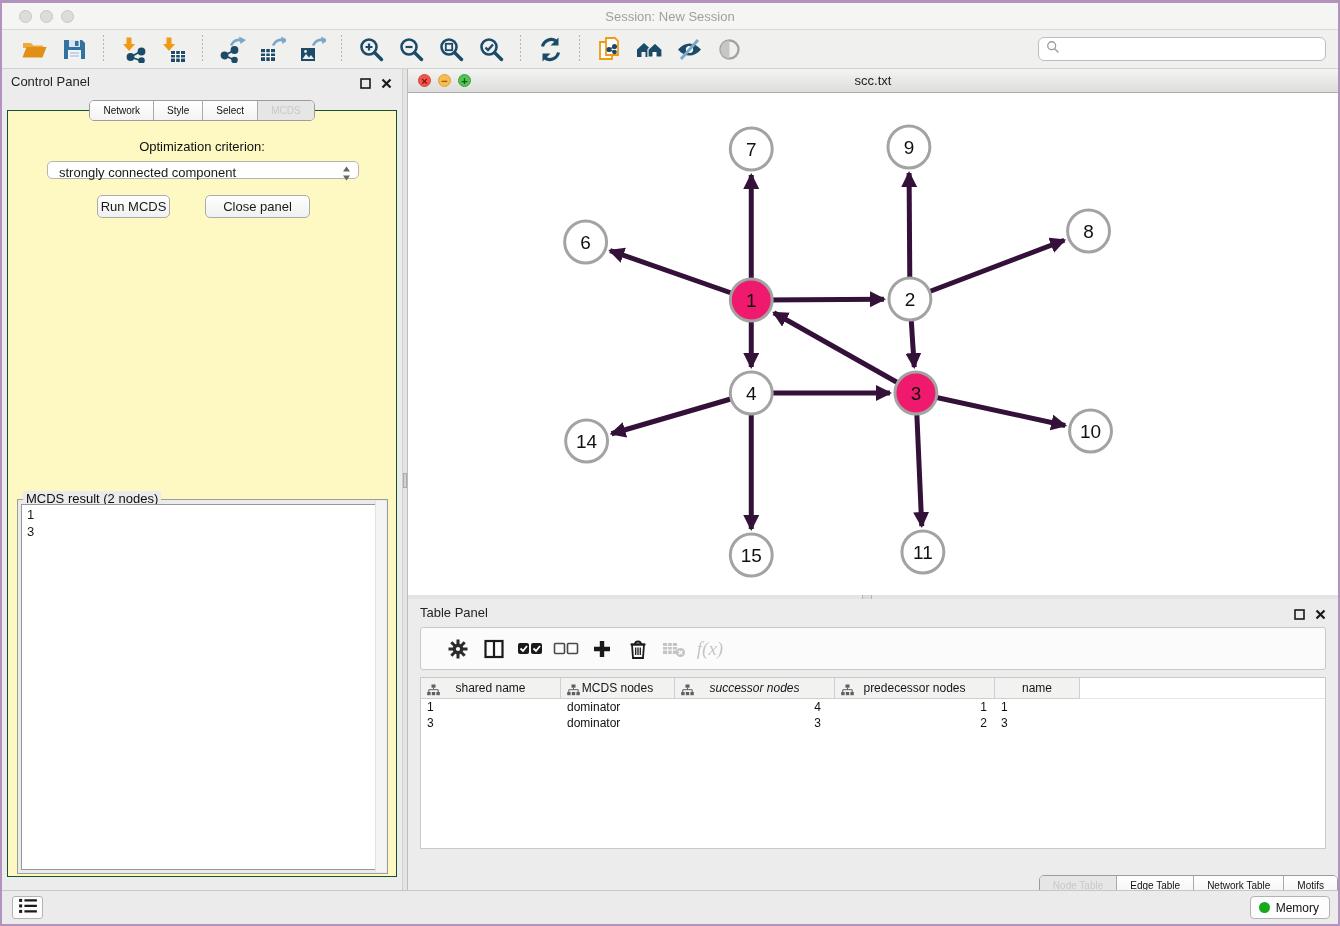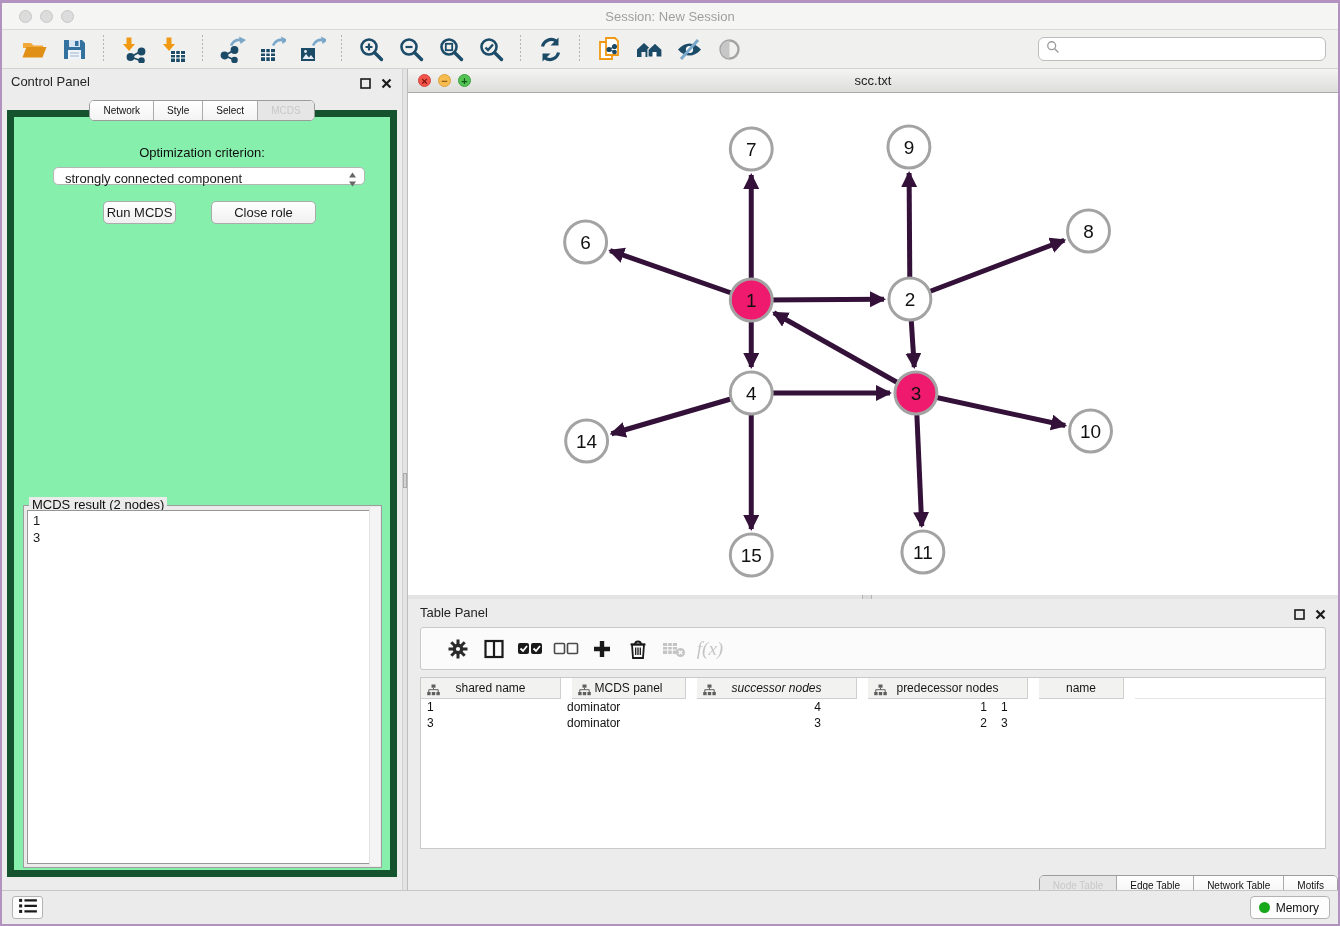--- a/index.html
+++ b/index.html
@@ -27,21 +27,21 @@
   .win-btns { position:absolute; right:10px; top:6px; display:flex; gap:10px; align-items:center; }
   .seg { display:inline-flex; border:1px solid #9c9c9c; border-radius:5px; overflow:hidden; height:21px; background:#fff; }
   .seg .s { font-size:10px; line-height:19px; padding:0 13px; border-right:1px solid #ababab; color:#111; background:linear-gradient(#ffffff,#f3f3f3); white-space:nowrap; }
   .seg .s:last-child { border-right:none; }
   .seg .s.active { background:#e6e6e6; color:#c8c8c8; }
   .btn { position:absolute; height:23px; background:linear-gradient(#ffffff,#f0f0f0); border:1px solid #ababab; border-radius:5px; font-size:13px; text-align:center; line-height:21px; }
   
   .control-panel { position:absolute; top:66px; left:0; width:400px; bottom:34px; background:#ececec; }
   .panel-title { position:absolute; left:9px; top:5px; font-size:13px; color:#242424; }
   .cp-tabs { position:absolute; top:31px; left:0; right:0; display:flex; justify-content:center; z-index:2; }
-  .cp-box { position:absolute; left:5px; right:5px; top:41px; bottom:13px; border:7px solid #14532d; background:#86efac; }
+  .cp-box { position:absolute; left:5px; right:5px; top:41px; bottom:13px; border:1px solid #14532d; background:#fef9c3; }
   .opt-label { position:absolute; top:28px; left:0; right:0; text-align:center; font-size:13px; color:#0e0e0e; }
   .dropdown { position:absolute; left:39px; top:50px; width:312px; height:18px; background:#fff; border:1px solid #b5b5b5; border-radius:5px; font-size:13px; line-height:22px; padding:0 11px; }
   .dropdown .arrows { position:absolute; right:7px; top:4px; }
   .groupbox { position:absolute; left:9px; right:8px; top:388px; bottom:2px; border:1px solid #9d9d9d; background:#ebebeb; }
   .groupbox-legend { position:absolute; top:-9px; left:5px; background:#ebebeb; padding:0 3px; font-size:13px; color:#0e0e0e; }
   .result-inner { position:absolute; left:3px; right:3px; top:4px; bottom:3px; background:#fff; border:1px solid #979797; font-size:13px; line-height:17px; padding:1px 5px; }
   .result-scroll { position:absolute; top:1px; bottom:1px; right:1px; width:11px; background:#f4f4f4; border-left:1px solid #e2e2e2; }
   
   .v-splitter { position:absolute; top:66px; left:400px; width:6px; bottom:34px; background:#e4e4e4; border-left:1px solid #d0d0d0; border-right:1px solid #bdbdbd; }
   .v-splitter .handle { position:absolute; top:404px; left:0px; width:4px; height:15px; background:#d3d3d3; border:1px solid #ababab; }
@@ -59,21 +59,21 @@
   .nw-canvas { position:absolute; top:24px; left:0; right:0; bottom:0; }
   .nw-canvas svg { width:100%; height:100%; display:block; }
   
   .table-panel { position:absolute; left:406px; right:0; top:596px; bottom:34px; background:#ececec; }
   .tp-toolbar { position:absolute; left:12px; top:28px; right:12px; height:43px; background:#fbfbfb; border:1px solid #c9c9c9; border-radius:3px; display:flex; align-items:center; padding-left:19px; }
   .tp-icon { min-width:36px; height:26px; display:flex; align-items:center; justify-content:center; }
   .tp-icon.disabled { opacity:.5; }
   .fx { font-family:"Liberation Serif", serif; font-style:italic; font-size:19px; color:#2c2c2c; }
   .tp-icon.disabled .fx { color:#8f8f8f; }
   .tp-table { position:absolute; left:12px; top:78px; right:12px; height:172px; background:#fff; border:1px solid #c9c9c9; overflow:hidden; }
-  .th-row { display:flex; height:21px;gap:11px; }
+  .th-row { display:flex; height:21px; }
   .th { position:relative; background:#f2f2f1; border-right:1px solid #cfcfcf; border-bottom:1px solid #cfcfcf; font-size:12px; color:#161616; text-align:center; line-height:20px; flex-shrink:0; }
   .th .hier { position:absolute; left:6px; top:4px; }
   .th-fill { flex:1; border-bottom:1px solid #e6e6e6; background:#fff; }
   .td-row { display:flex; height:16px; font-size:12px; line-height:16px; color:#111; }
   .td { flex-shrink:0; padding:0 6px; white-space:nowrap; overflow:hidden; }
   .td.r { text-align:right; }
   .tp-tabs { position:absolute; left:0; right:0; top:276px; display:flex; justify-content:flex-end; }
   
   .statusbar { position:absolute; left:0; right:0; bottom:0; height:34px; background:#ebebeb; border-top:1px solid #c6c6c6; }
   .sb-left-btn { position:absolute; left:10px; top:5px; width:31px; height:23px; background:#fdfdfd; border:1px solid #b3b3b3; border-radius:3px; display:flex; align-items:center; justify-content:center; }
@@ -261,21 +261,21 @@
   <div class="cp-box">
     <div class="opt-label">Optimization criterion:</div>
     <div class="dropdown">
       <span>strongly connected component</span>
       <span class="arrows"><svg width="9" height="15" viewBox="0 0 9 15">
             <path d="M4.5 0.5L8 5.5H1z" fill="#666"></path>
             <path d="M4.5 14.5L1 9.5h7z" fill="#666"></path>
           </svg></span>
     </div>
     <div class="btn" style="left:89px;top:84px;width:73px;">Run MCDS</div>
-    <div class="btn" style="left:197px;top:84px;width:105px;">Close role</div>
+    <div class="btn" style="left:197px;top:84px;width:105px;">Close panel</div>
     <div class="groupbox">
       <div class="groupbox-legend">MCDS result (2 nodes)</div>
       <div class="result-inner" id="result-lines">
           <div>1</div>
           <div>3</div>
         </div>
       <div class="result-scroll"></div>
     </div>
   </div>
 </div>
@@ -415,21 +415,21 @@
               <rect x="0.2" y="8" width="3.4" height="3.2" fill="#5f5f5f"></rect>
               <rect x="4.8" y="8" width="3.4" height="3.2" fill="#5f5f5f"></rect>
               <rect x="9.4" y="8" width="3.4" height="3.2" fill="#5f5f5f"></rect>
             </svg></span><span>shared name</span></div>
         <div class="th" style="width: 114px;"><span class="hier"><svg viewBox="0 0 13 12" width="13" height="12">
               <rect x="4.5" y="0.5" width="4" height="3.2" fill="#5f5f5f"></rect>
               <path d="M6.5 3.7v2M1.8 8V5.7h9.4V8" fill="none" stroke="#5f5f5f" stroke-width="1"></path>
               <rect x="0.2" y="8" width="3.4" height="3.2" fill="#5f5f5f"></rect>
               <rect x="4.8" y="8" width="3.4" height="3.2" fill="#5f5f5f"></rect>
               <rect x="9.4" y="8" width="3.4" height="3.2" fill="#5f5f5f"></rect>
-            </svg></span><span>MCDS panel</span></div>
+            </svg></span><span>MCDS nodes</span></div>
         <div class="th" style="width: 160px; font-style: italic;"><span class="hier"><svg viewBox="0 0 13 12" width="13" height="12">
               <rect x="4.5" y="0.5" width="4" height="3.2" fill="#5f5f5f"></rect>
               <path d="M6.5 3.7v2M1.8 8V5.7h9.4V8" fill="none" stroke="#5f5f5f" stroke-width="1"></path>
               <rect x="0.2" y="8" width="3.4" height="3.2" fill="#5f5f5f"></rect>
               <rect x="4.8" y="8" width="3.4" height="3.2" fill="#5f5f5f"></rect>
               <rect x="9.4" y="8" width="3.4" height="3.2" fill="#5f5f5f"></rect>
             </svg></span><span>successor nodes</span></div>
         <div class="th" style="width: 160px;"><span class="hier"><svg viewBox="0 0 13 12" width="13" height="12">
               <rect x="4.5" y="0.5" width="4" height="3.2" fill="#5f5f5f"></rect>
               <path d="M6.5 3.7v2M1.8 8V5.7h9.4V8" fill="none" stroke="#5f5f5f" stroke-width="1"></path>

